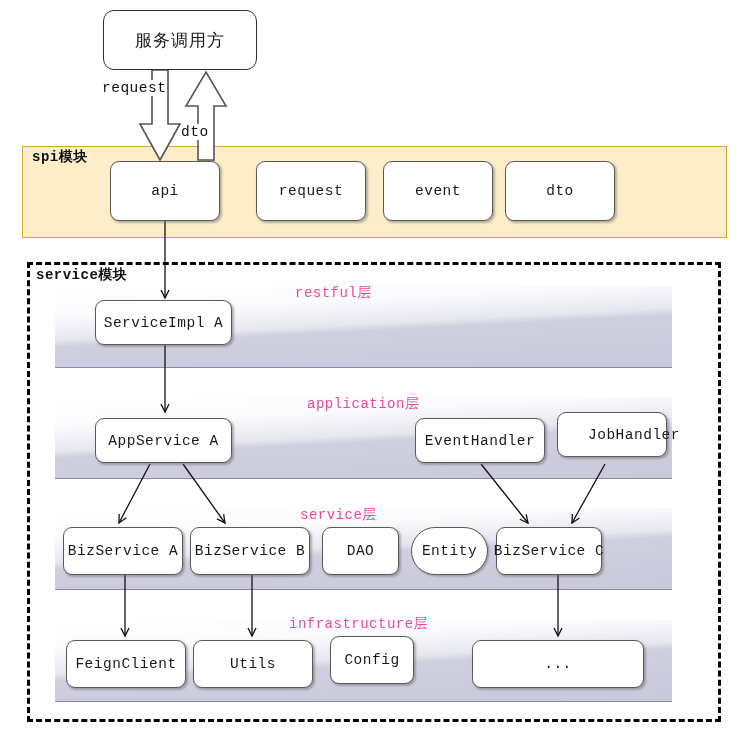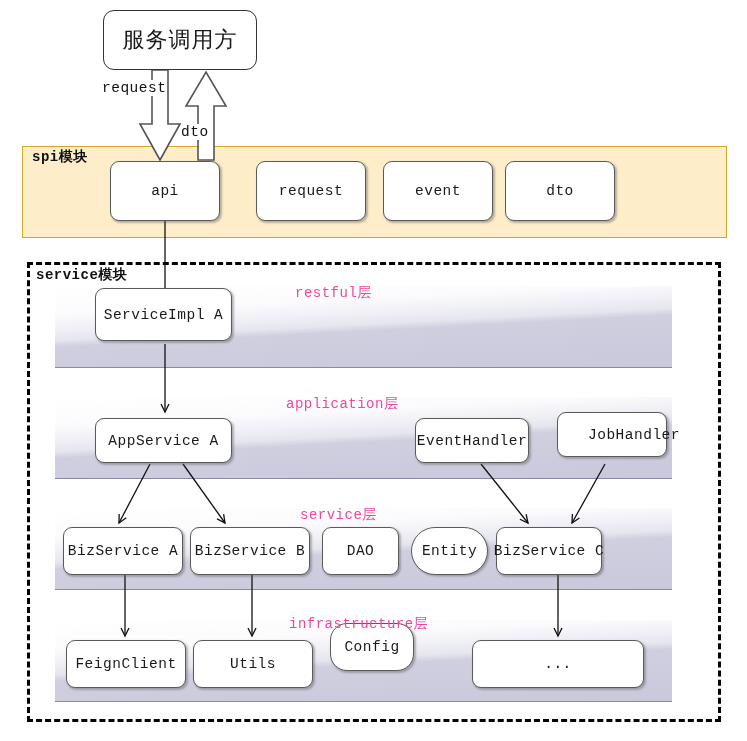--- a/index.html
+++ b/index.html
@@ -29,21 +29,21 @@
     color:#1a1a1a;
     font-family:"Liberation Mono","DejaVu Sans Mono",monospace;
     font-size:14.5px;
     letter-spacing:0.5px;
     box-shadow:1.5px 1.5px 2px rgba(100,100,100,0.45);
     white-space:nowrap;
     z-index:6;
   }
   .node.caller{
     font-family:"Liberation Sans","DejaVu Sans",sans-serif;
-    font-size:22px;
+    font-size:17px;
     letter-spacing:1px;
     border-width:1.4px;
     border-radius:11px;
     border-color:#333;
     box-shadow:none;
   }
 
   
   #spi-module{
     position:absolute;
@@ -207,30 +207,30 @@
   </div>
   <div class="node" style="left:505px;top:161px;width:110px;height:60px;">
     <span>dto</span>
   </div>
 
   <div id="service-module"></div>
   <div id="service-label">service模块</div>
 
   <div class="band" style="top:286px;"></div>
   <div class="band-label" style="left:295px;top:284px;">restful层</div>
-  <div class="node" style="left:95px;top:288px;width:137px;height:53px;">
+  <div class="node" style="left:95px;top:300px;width:137px;height:45px;">
     <span>ServiceImpl A</span>
   </div>
 
   <div class="band" style="top:397px;"></div>
-  <div class="band-label" style="left:286px;top:395px;">application层</div>
+  <div class="band-label" style="left:307px;top:395px;">application层</div>
   <div class="node" style="left:95px;top:418px;width:137px;height:45px;">
     <span>AppService A</span>
   </div>
-  <div class="node" style="left:415px;top:418px;width:114px;height:45px;">
+  <div class="node" style="left:415px;top:418px;width:130px;height:45px;">
     <span>EventHandler</span>
   </div>
   <div class="node" style="left:557px;top:412px;width:110px;height:45px;padding-left:44px;">
     <span>JobHandler</span>
   </div>
 
   <div class="band" style="top:508px;"></div>
   <div class="band-label" style="left:300px;top:506px;">service层</div>
   <div class="node" style="left:63px;top:527px;width:120px;height:48px;">
     <span>BizService A</span>
@@ -249,20 +249,20 @@
   </div>
 
   <div class="band" style="top:620px;"></div>
   <div class="band-label" style="left:265px;top:615px;margin-left:24px;">infrastructure层</div>
   <div class="node" style="left:66px;top:640px;width:120px;height:48px;">
     <span>FeignClient</span>
   </div>
   <div class="node" style="left:193px;top:640px;width:120px;height:48px;">
     <span>Utils</span>
   </div>
-  <div class="node" style="left:330px;top:623px;width:84px;height:48px;border-radius:17px;">
+  <div class="node" style="left:330px;top:636px;width:84px;height:48px;">
     <span>Config</span>
   </div>
   <div class="node" style="left:472px;top:640px;width:172px;height:48px;">
     <span>...</span>
   </div>
 
 </div>
 
 </body></html>

